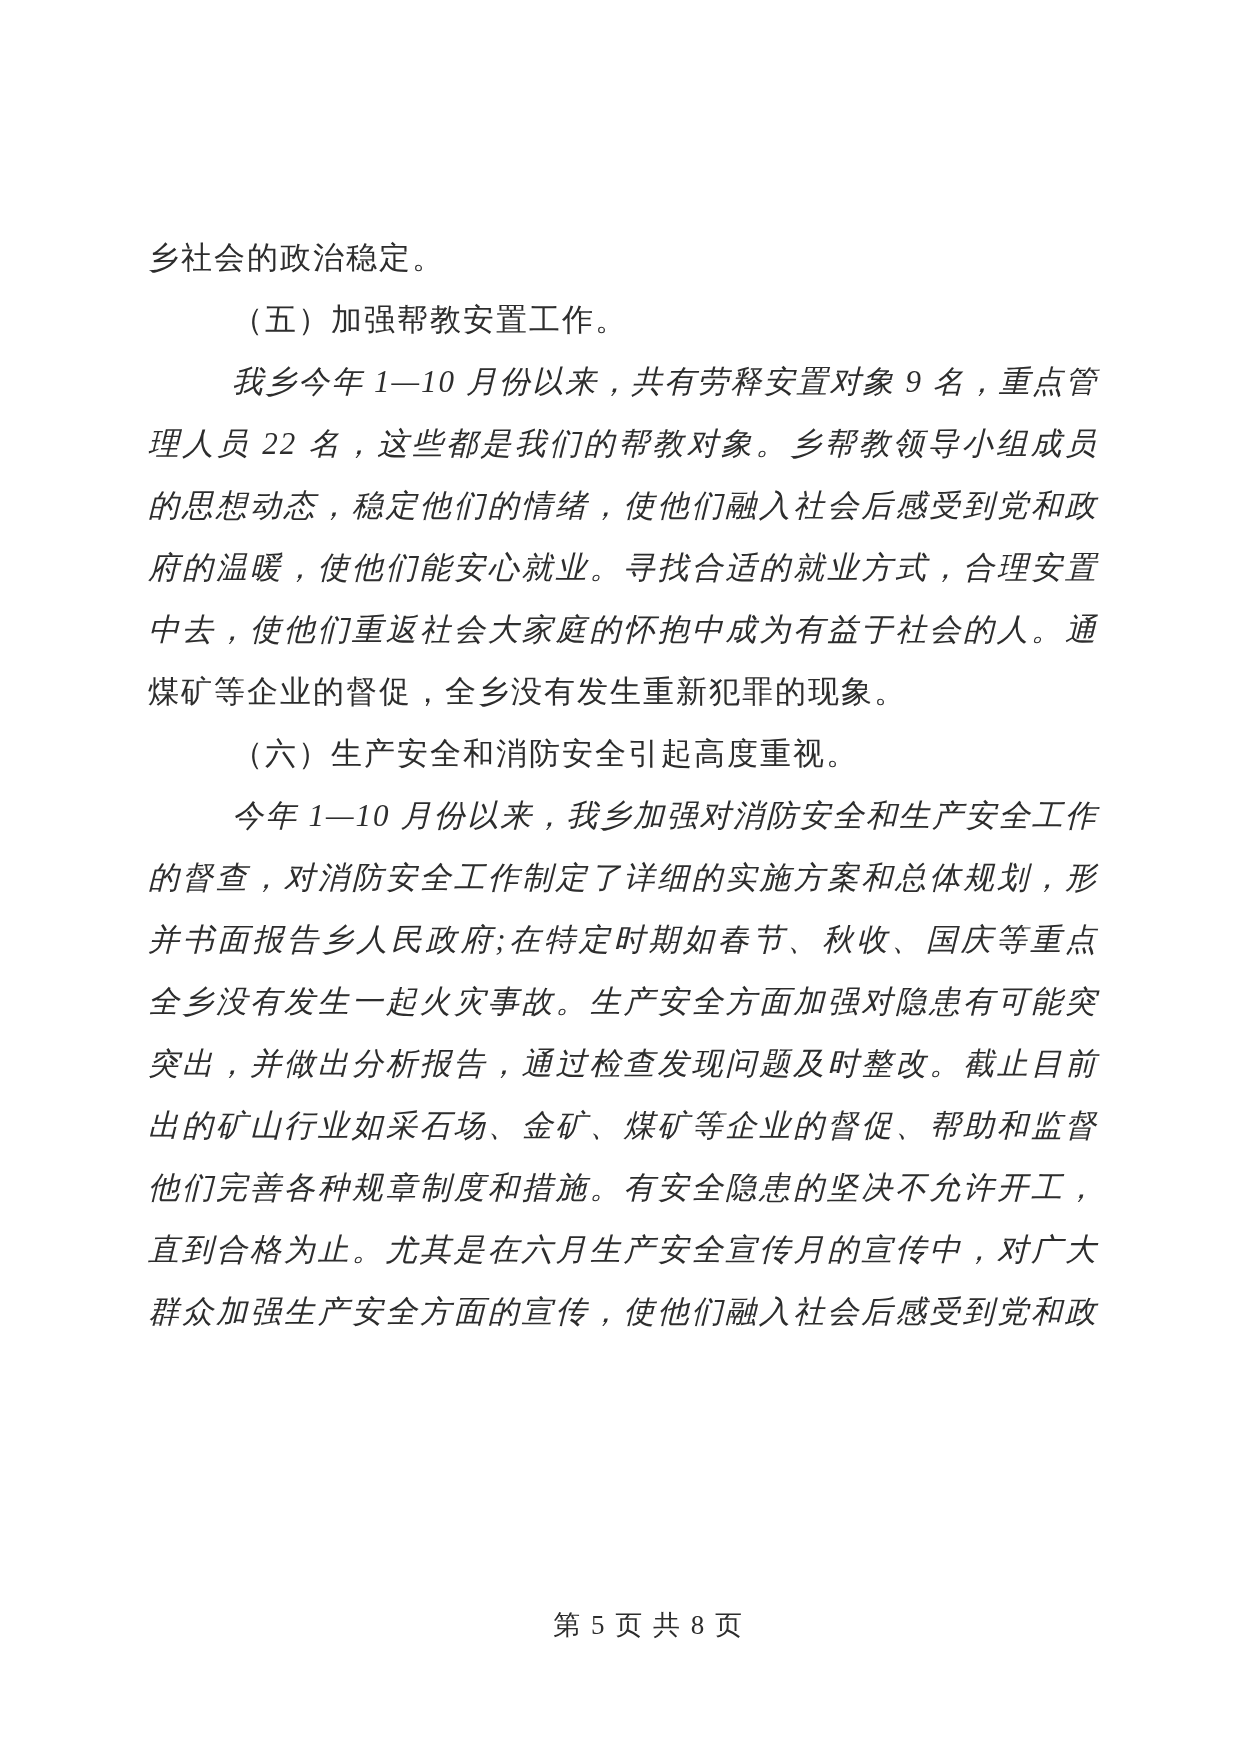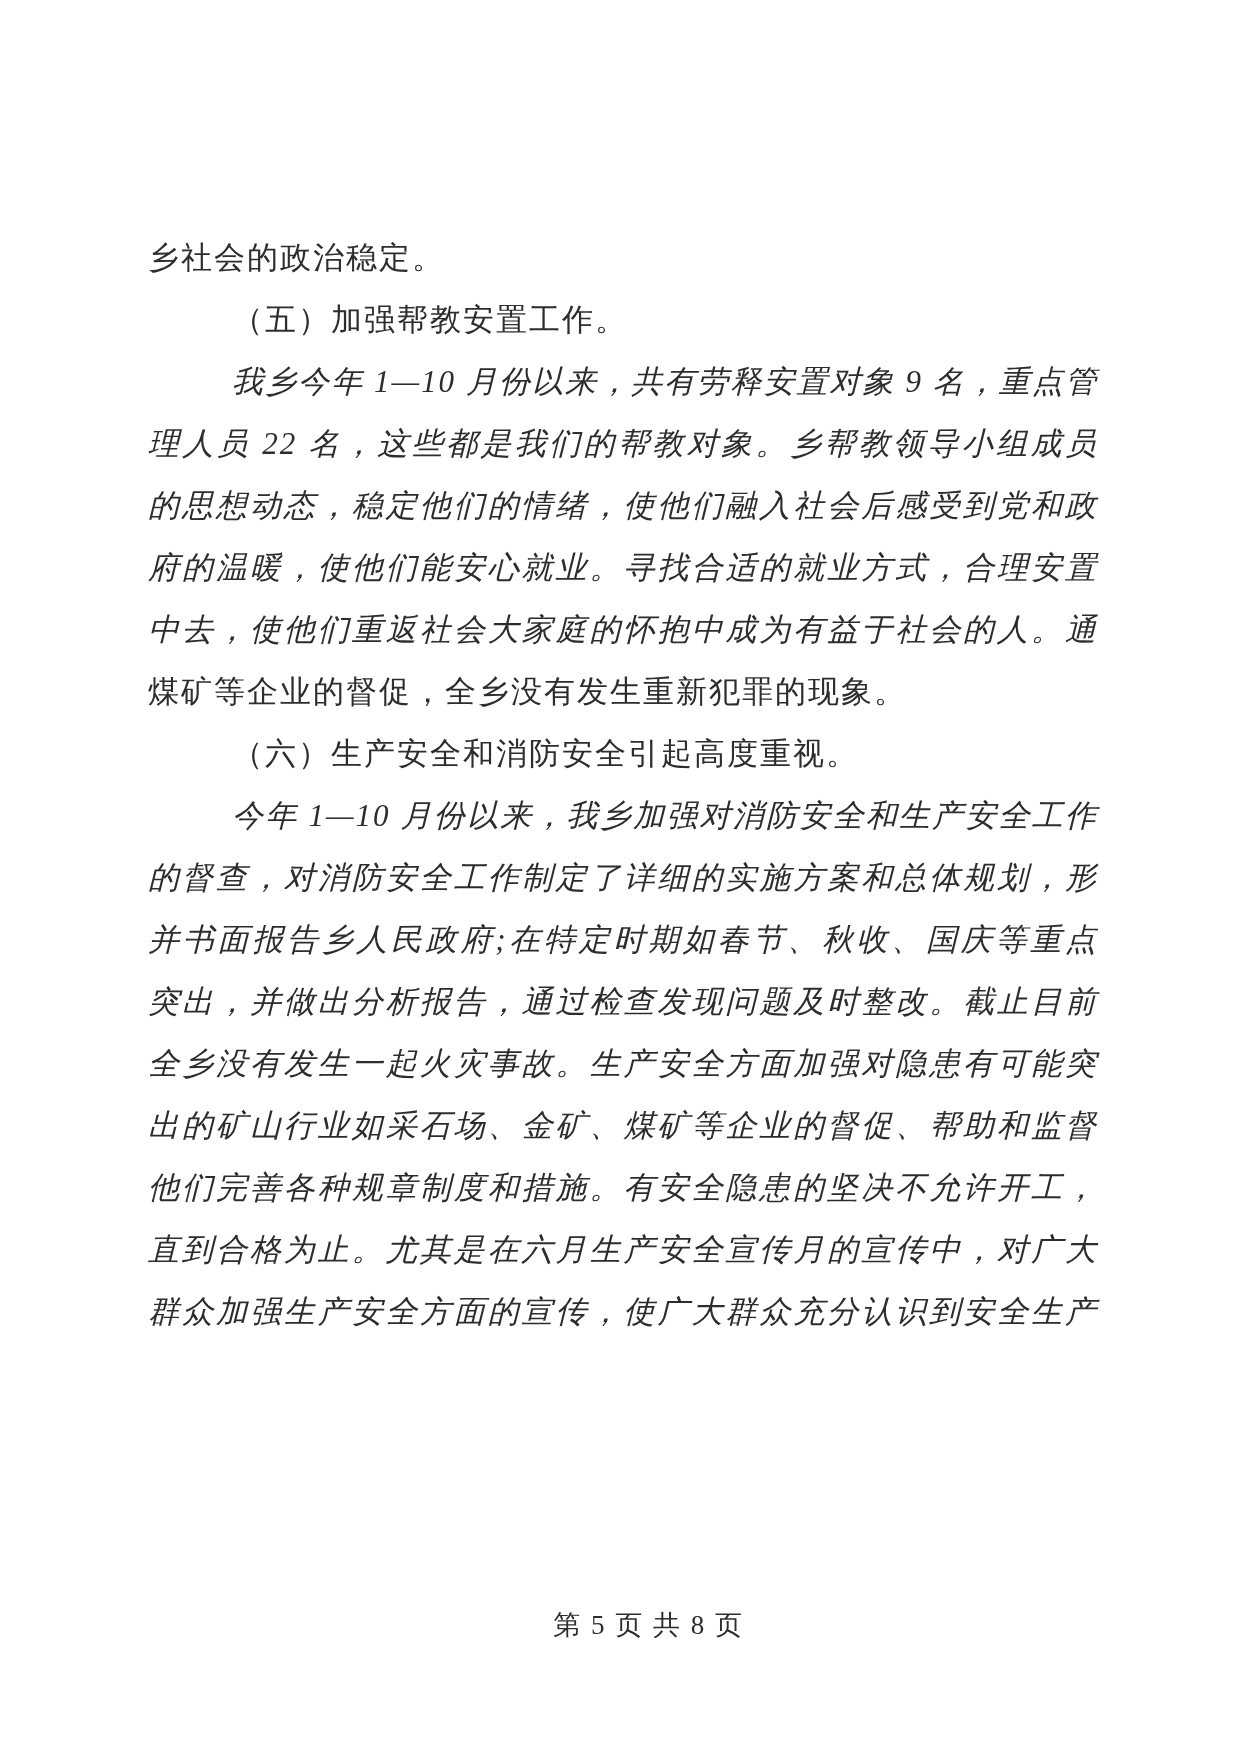--- a/index.html
+++ b/index.html
@@ -67,23 +67,23 @@
       <div class="line j i">我乡今年 1—10 月份以来，共有劳释安置对象 9 名，重点管</div>
       <div class="line j">理人员 22 名，这些都是我们的帮教对象。乡帮教领导小组成员</div>
       <div class="line j">的思想动态，稳定他们的情绪，使他们融入社会后感受到党和政</div>
       <div class="line j">府的温暖，使他们能安心就业。寻找合适的就业方式，合理安置</div>
       <div class="line j">中去，使他们重返社会大家庭的怀抱中成为有益于社会的人。通</div>
       <div class="line">煤矿等企业的督促，全乡没有发生重新犯罪的现象。</div>
       <div class="line i">（六）生产安全和消防安全引起高度重视。</div>
       <div class="line j i">今年 1—10 月份以来，我乡加强对消防安全和生产安全工作</div>
       <div class="line j">的督查，对消防安全工作制定了详细的实施方案和总体规划，形</div>
       <div class="line j">并书面报告乡人民政府;在特定时期如春节、秋收、国庆等重点</div>
+      <div class="line j">全乡没有发生一起火灾事故。生产安全方面加强对隐患有可能突</div>
       <div class="line j">突出，并做出分析报告，通过检查发现问题及时整改。截止目前</div>
-      <div class="line j">全乡没有发生一起火灾事故。生产安全方面加强对隐患有可能突</div>
       <div class="line j">出的矿山行业如采石场、金矿、煤矿等企业的督促、帮助和监督</div>
       <div class="line j">他们完善各种规章制度和措施。有安全隐患的坚决不允许开工，</div>
       <div class="line j">直到合格为止。尤其是在六月生产安全宣传月的宣传中，对广大</div>
-      <div class="line j">群众加强生产安全方面的宣传，使广大群众充分认识到安全生产</div>
+      <div class="line j">群众加强生产安全方面的宣传，使他们融入社会后感受到党和政</div>
     </div>
   <div class="footer">
     <span>第 5 页 共 8 页</span>
   </div>
 </div>
 
 </body></html>

